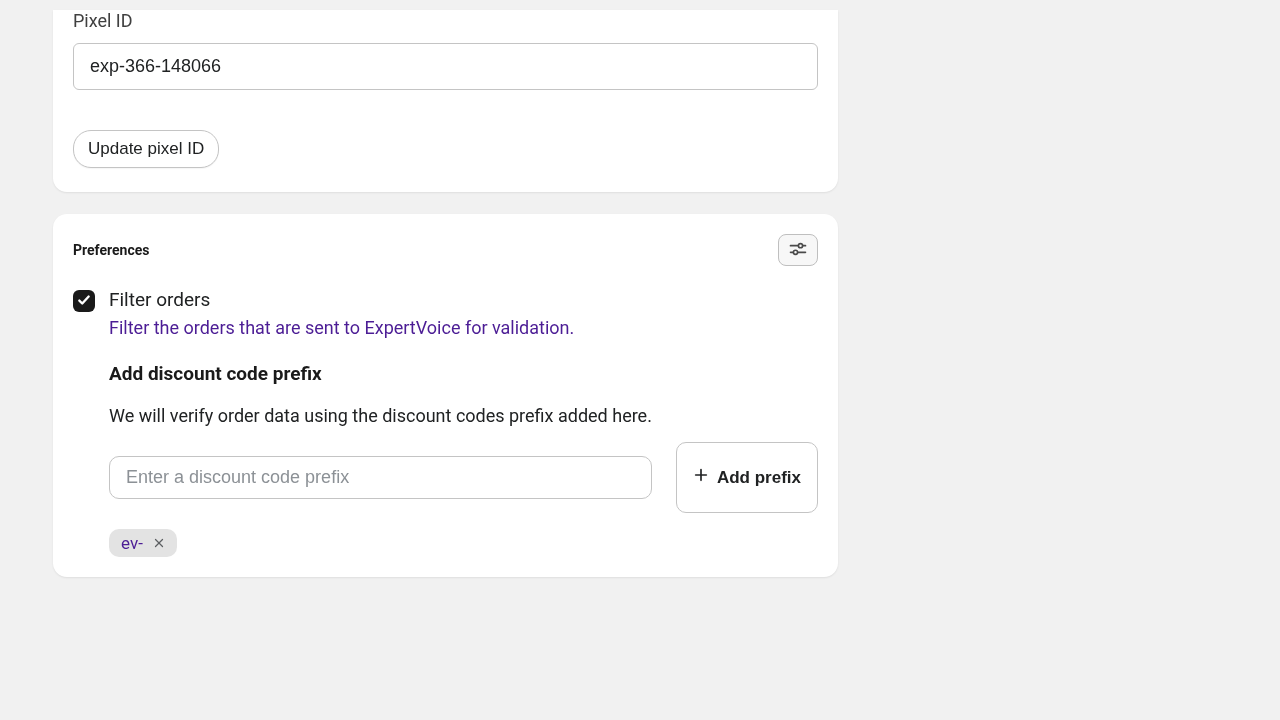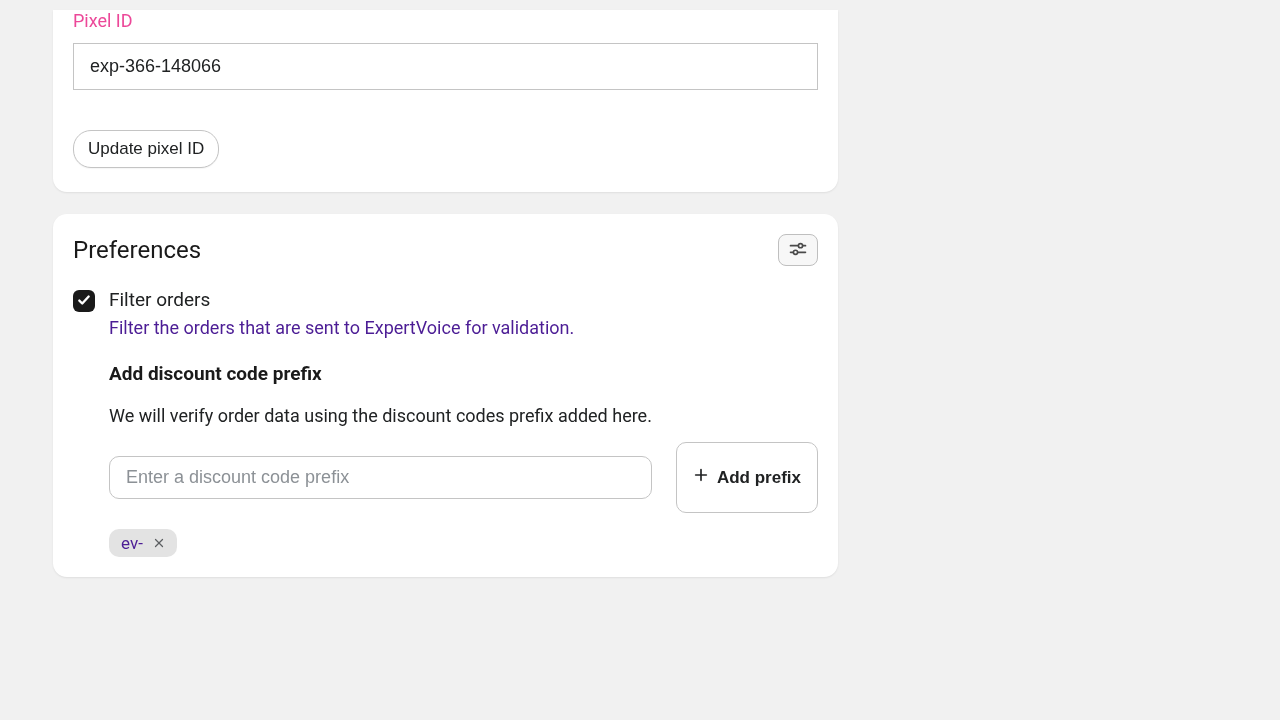--- a/index.html
+++ b/index.html
@@ -23,29 +23,29 @@
     padding: 20px 20px;
     margin-bottom: 22px;
   }
   .card.first {
     border-top-left-radius: 0;
     border-top-right-radius: 0;
     padding-top: 0;
   }
   .label {
     font-size: 18px;
-    color: #ec4899;
+    color: #404040;
     margin-bottom: 12px;
     margin-top: 10px;
     display: block;
   }
   .text-input {
     width: 100%;
     border: 1px solid #c4c4c4;
-    border-radius: 0;
+    border-radius: 6px;
     padding: 12px 16px;
     font-size: 18px;
     color: #202223;
     background: #fff;
     outline: none;
   }
   .text-input::placeholder { color: #8c9196; }
   .btn {
     display: inline-flex;
     align-items: center;
@@ -61,22 +61,22 @@
   }
   .update-btn { margin-top: 40px; margin-bottom: 4px; }
 
   .pref-header {
     display: flex;
     justify-content: space-between;
     align-items: center;
     margin-bottom: 22px;
   }
   .pref-title {
-    font-size: 24px;
-    font-weight: 400;
+    font-size: 14px;
+    font-weight: 700;
     color: #1a1a1a;
   }
   .settings-btn {
     width: 40px;
     height: 32px;
     border: 1px solid #bfbfbf;
     border-radius: 8px;
     background: #f7f7f7;
     display: inline-flex;
     align-items: center;

